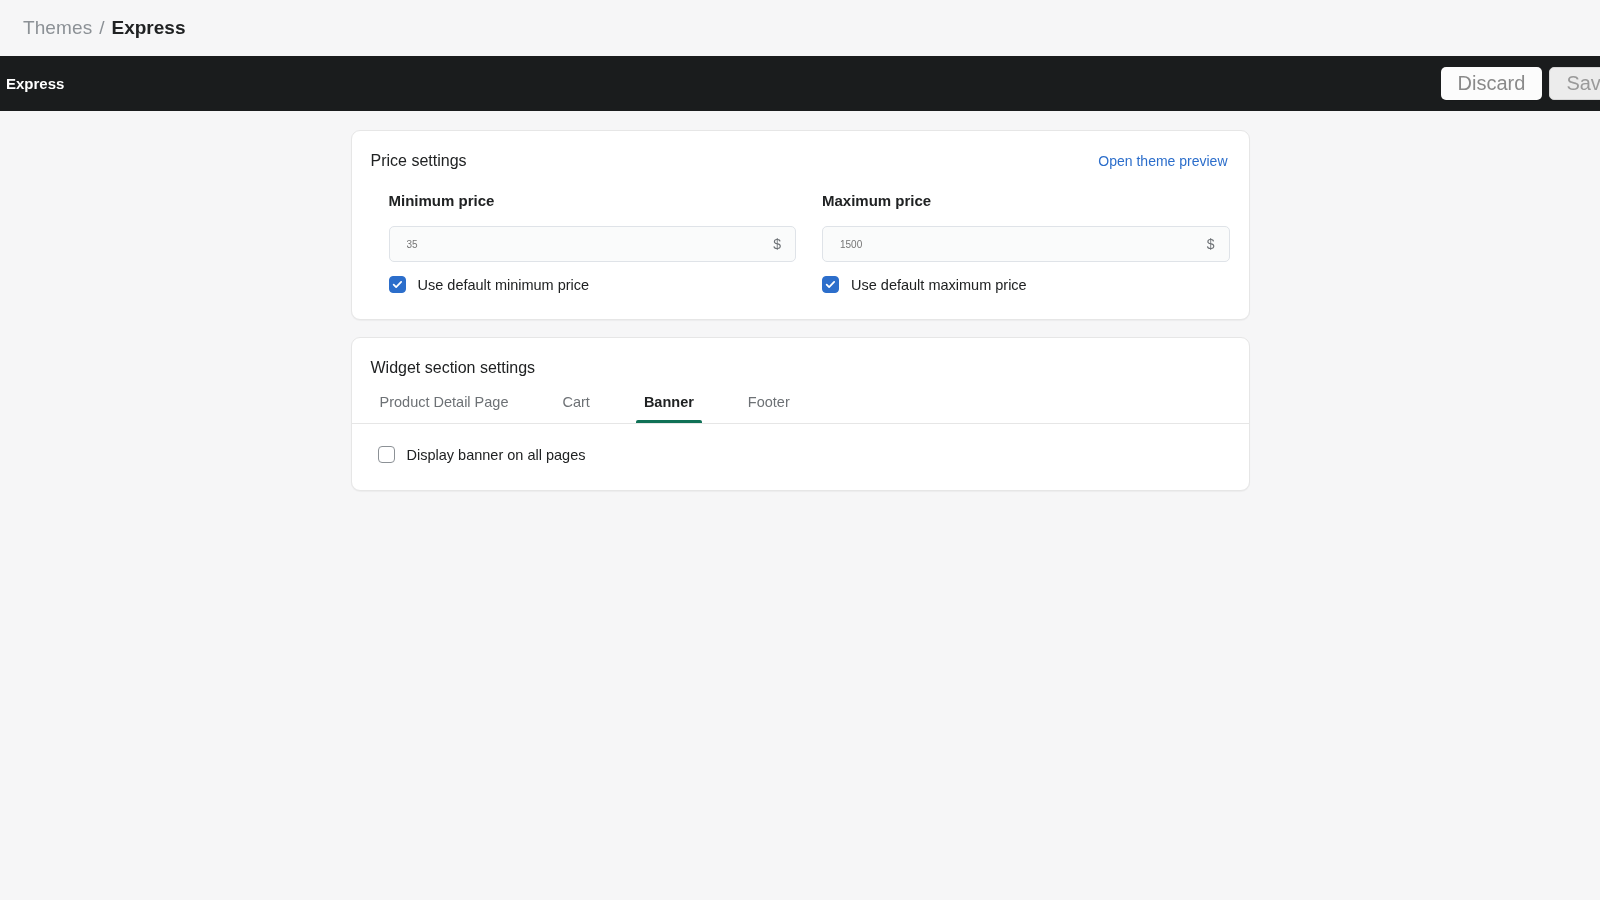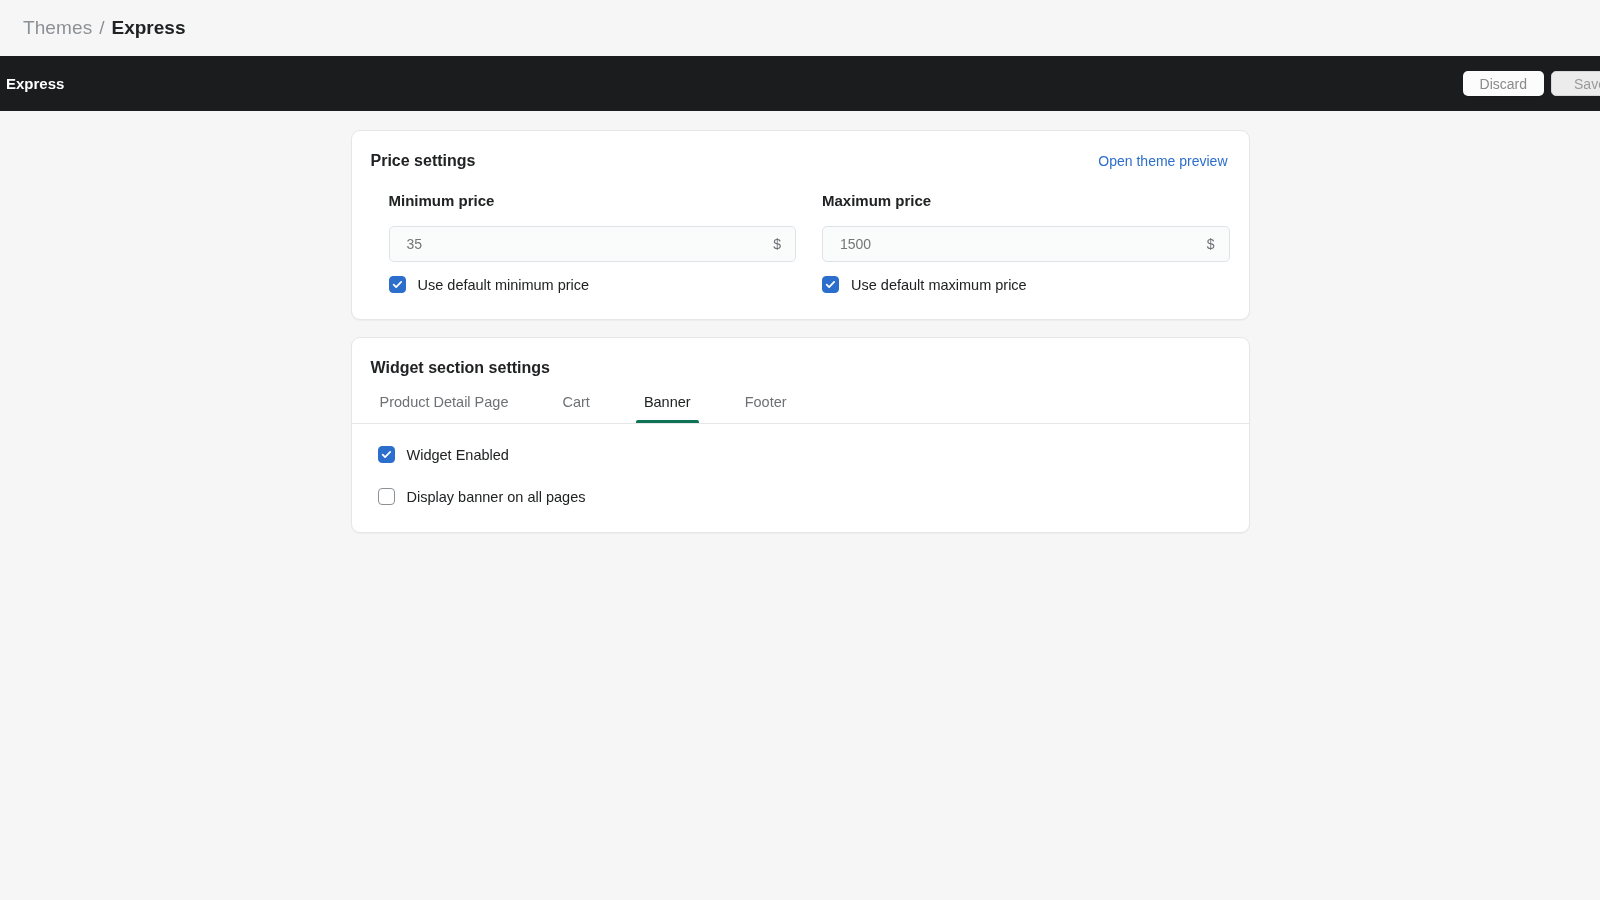--- a/index.html
+++ b/index.html
@@ -50,24 +50,24 @@
     padding-left: 6px;
   }
   .context-actions {
     display: flex;
     align-items: center;
     gap: 7px;
     padding-right: 0px;
     margin-right: -29px;
   }
   .btn {
-    height: 25px;
+    height: 33px;
     min-width: 78px;
     border-radius: 5px;
-    font-size: 14px;
+    font-size: 20px;
     display: flex;
     align-items: center;
     justify-content: center;
     padding: 0 16px;
     cursor: pointer;
     border: 1px solid transparent;
     text-align: right;
   }
   .btn-discard {
     background: #fcfcfc;
@@ -98,21 +98,21 @@
   .card + .card { margin-top: 17px; }
 
   .card-head {
     display: flex;
     align-items: center;
     justify-content: space-between;
     padding: 21px 21px 0 19px;
   }
   .card-title {
     font-size: 16px;
-    font-weight: bold;
+    font-weight: normal;
     color: #202223;
   }
   .preview-link {
     font-size: 14px;
     color: #2c6ecb;
     cursor: pointer;
     text-decoration: none;
     margin-left: 21px;
   }
 
@@ -137,21 +137,21 @@
     border-radius: 5px;
     background: #fafbfb;
     display: flex;
     align-items: center;
   }
   .input-wrap input {
     flex: 1;
     border: none;
     outline: none;
     background: transparent;
-    font-size: 14px;
+    font-size: 10px;
     color: #8c9196;
     padding: 0 12px 0 17px;
     font-family: "Liberation Sans", sans-serif;
     cursor: default;
   }
   .input-suffix {
     font-size: 14px;
     color: #6d7175;
     padding-right: 14px;
   }
@@ -201,21 +201,21 @@
     font-size: 14.5px;
     color: #6d7175;
     padding: 0 20px 13px 20px;
     cursor: pointer;
     position: relative;
     white-space: nowrap;
   }
   .tab:first-child { padding-left: 9px; }
   .tab.active {
     color: #202223;
-    font-weight: normal;
+    font-weight: bold;
   }
   .tab.active::after {
     content: "";
     position: absolute;
     left: 12px;
     right: 12px;
     bottom: 0;
     height: 3px;
     background: #0f7156;
     border-radius: 2px 2px 0 0;
@@ -301,27 +301,19 @@
     <div class="tabs-row">
       <div class="tab">Product Detail Page</div>
       <div class="tab">Cart</div>
       <div class="tab active">Banner</div>
       <div class="tab">Footer</div>
     </div>
     <div class="tabs-divider"></div>
 
     <div class="widget-body">
       <div class="chk-row">
-        <span class="chk checked">
-          <svg width="11" height="11" viewBox="0 0 12 12">
-            <path d="M1.8 6.2 L4.5 8.9 L10 3.2" fill="none" stroke="#fff" stroke-width="1.9" stroke-linecap="round" stroke-linejoin="round"></path>
-          </svg>
-        </span>
-        <span class="chk-label">Widget Enabled</span>
-      </div>
-      <div class="chk-row">
         <span class="chk unchecked"></span>
         <span class="chk-label">Display banner on all pages</span>
       </div>
     </div>
   </div>
 
 </div>
 
 </body></html>

